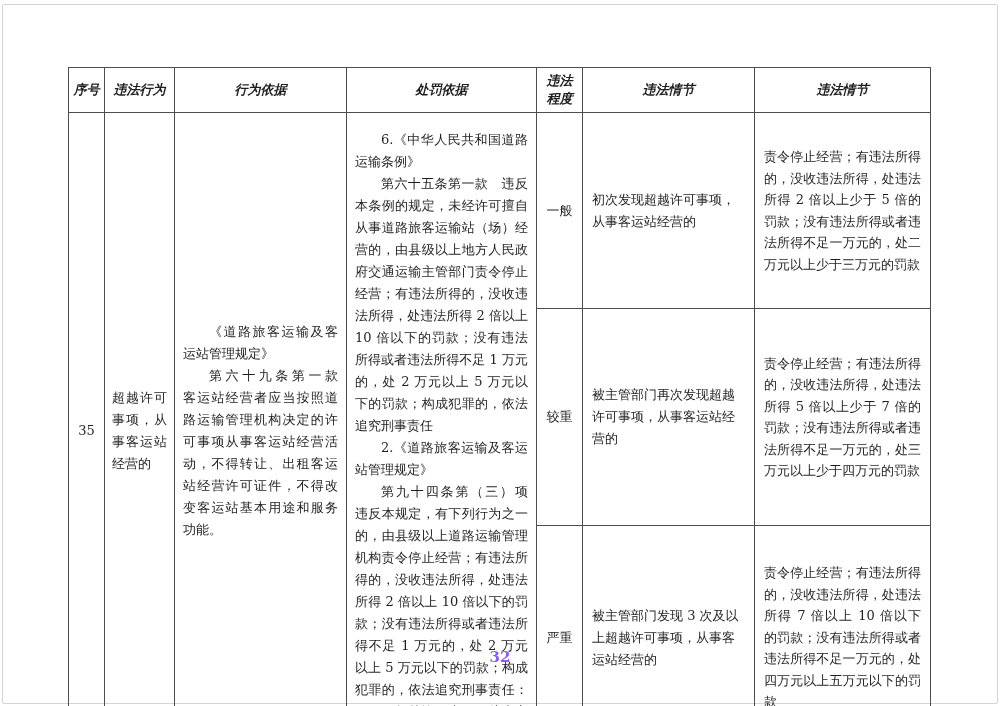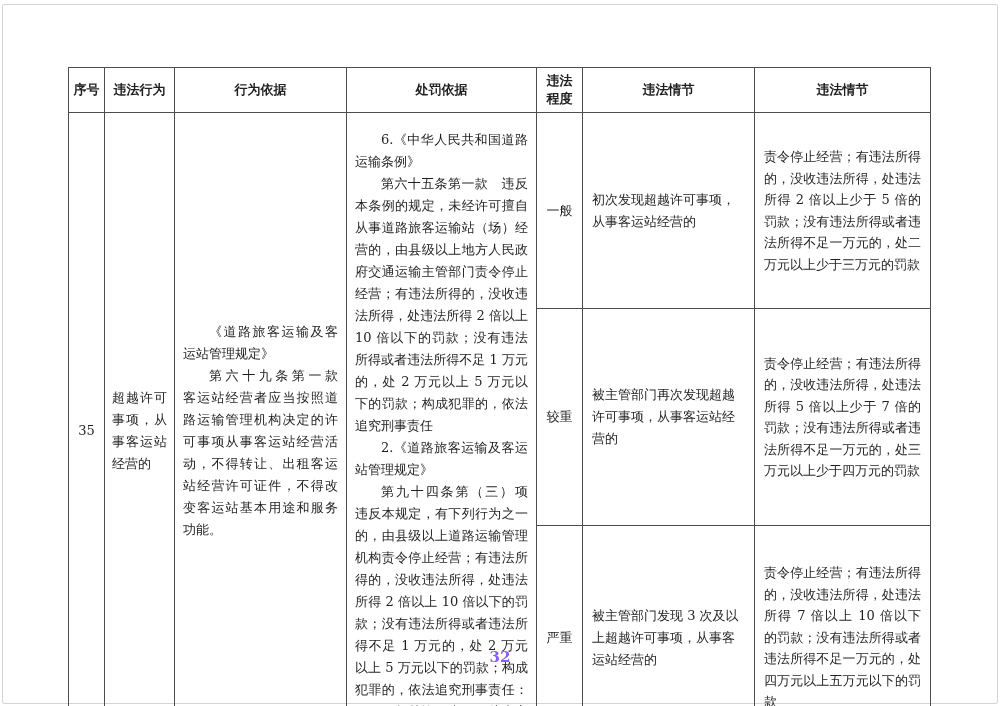--- a/index.html
+++ b/index.html
@@ -40,21 +40,21 @@
   .law-table col.c-circ  { width: 172px; }
   .law-table col.c-std   { width: 176px; }
 
   .law-table th, .law-table td {
     border: 1px solid #4d4d4d;
     padding: 4px 8px;
     vertical-align: middle;
     line-height: 22px;
     word-break: break-all;
   }
-  .law-table thead tr { height: 45px; }
+  .law-table thead tr { height: 45px; font-style: italic; }
   .law-table tr.r1 { height: 143px; }
   .law-table tr.r2 { height: 188px; }
   .law-table tr.r3 { height: 194px; }
 
   .law-table th {
     font-weight: bold;
     text-align: center;
     line-height: 18px;
     padding: 2px 4px;
     font-size: 13px;

